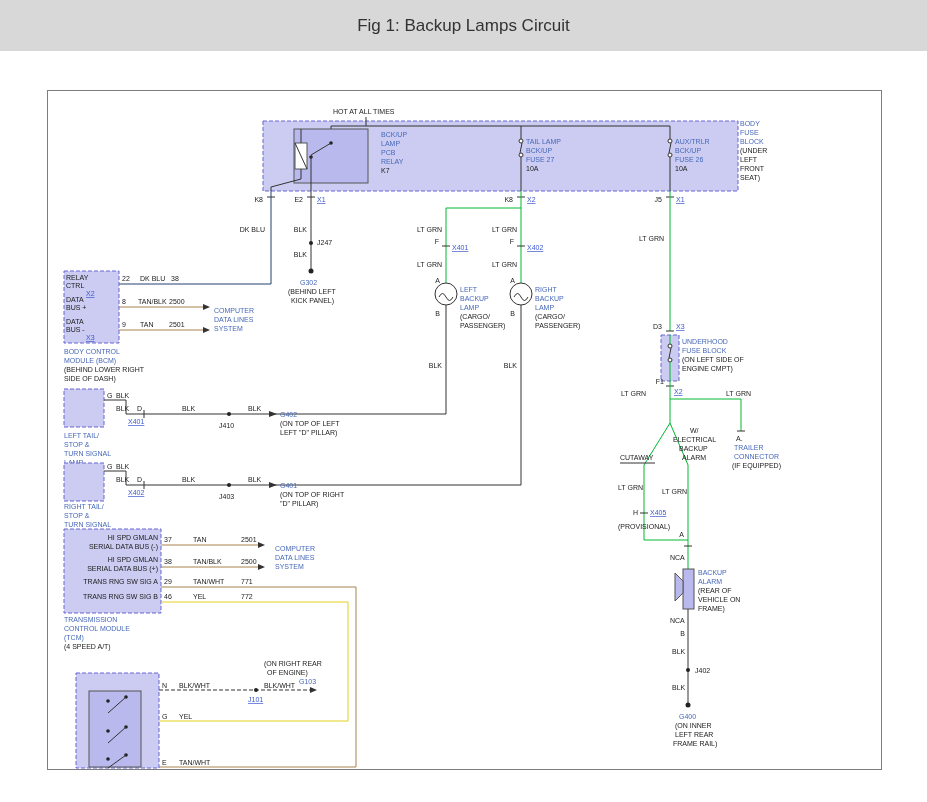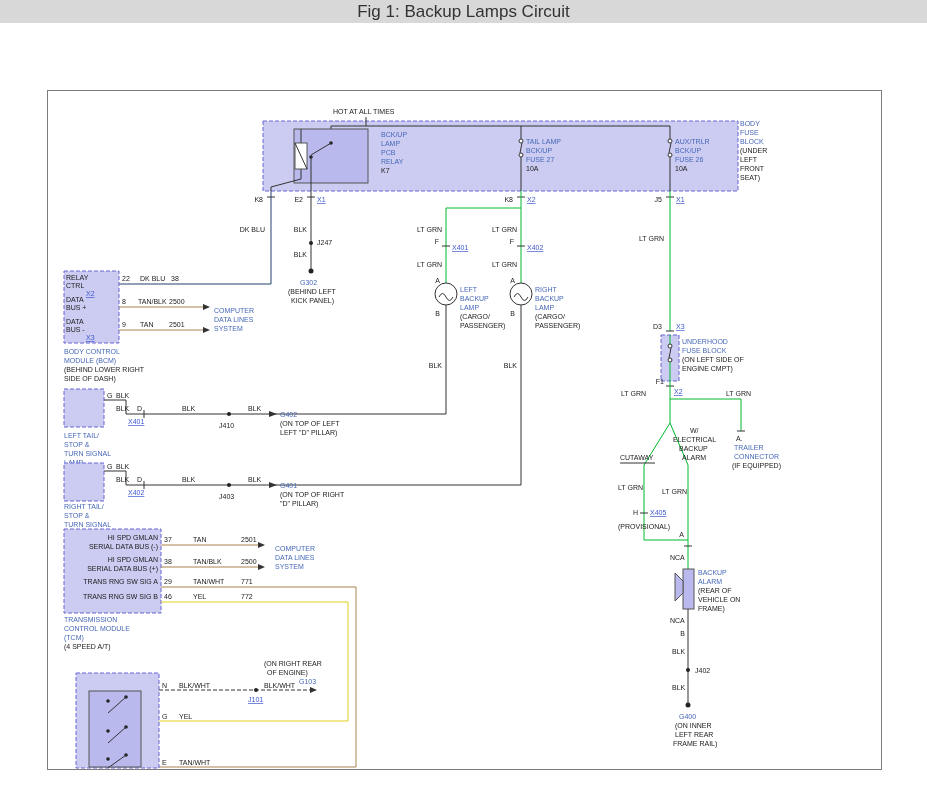--- a/index.html
+++ b/index.html
@@ -2,21 +2,21 @@
 <html style="--green: #00b82e; --dk_blu: #24406e; --tan: #a8834f; --yellow: #e3cf1c; --box_fill: #ccccf2; --box_stroke: #6767d2; --comp_fill: #b9b9ee; --label_blue: #4668b8; --link_blue: #3d58cf; --header_bg: #d8d8d8; --text: #1a1a1a;"><head>
 <meta charset="utf-8">
 <style>
   :root{
     --green:#00b82e; --dk_blu:#24406e; --tan:#a8834f; --yellow:#e3cf1c;
     --box_fill:#ccccf2; --box_stroke:#6767d2; --comp_fill:#b9b9ee;
     --label_blue:#4668b8; --link_blue:#3d58cf; --header_bg:#d8d8d8; --text:#1a1a1a;
   }
   html,body{margin:0;padding:0;background:#fff;width:927px;height:802px;overflow:hidden;
     font-family:"Liberation Sans",sans-serif;}
-  .titlebar{width:100%;height:23px;background:var(--header_bg);display:flex;align-items:center;justify-content:center;}
+  .titlebar{width:100%;height:51px;background:var(--header_bg);display:flex;align-items:center;justify-content:center;}
   .titlebar span{font-size:17px;color:#333;}
   .diagram{position:absolute;left:47px;top:90px;width:833px;height:678px;border:1px solid #7d7d7d;background:#fff;box-sizing:content-box;}
   svg text{font-family:"Liberation Sans",sans-serif;font-size:7px;fill:var(--text);}
   svg .b{fill:var(--label_blue);}
   svg .l{fill:var(--link_blue);text-decoration:underline;}
   svg .e{text-anchor:end;}
   .w{stroke:#333;fill:none;stroke-width:1;}
   .grn{stroke:var(--green);}
   .dkb{stroke:var(--dk_blu);}
   .tan{stroke:var(--tan);}

